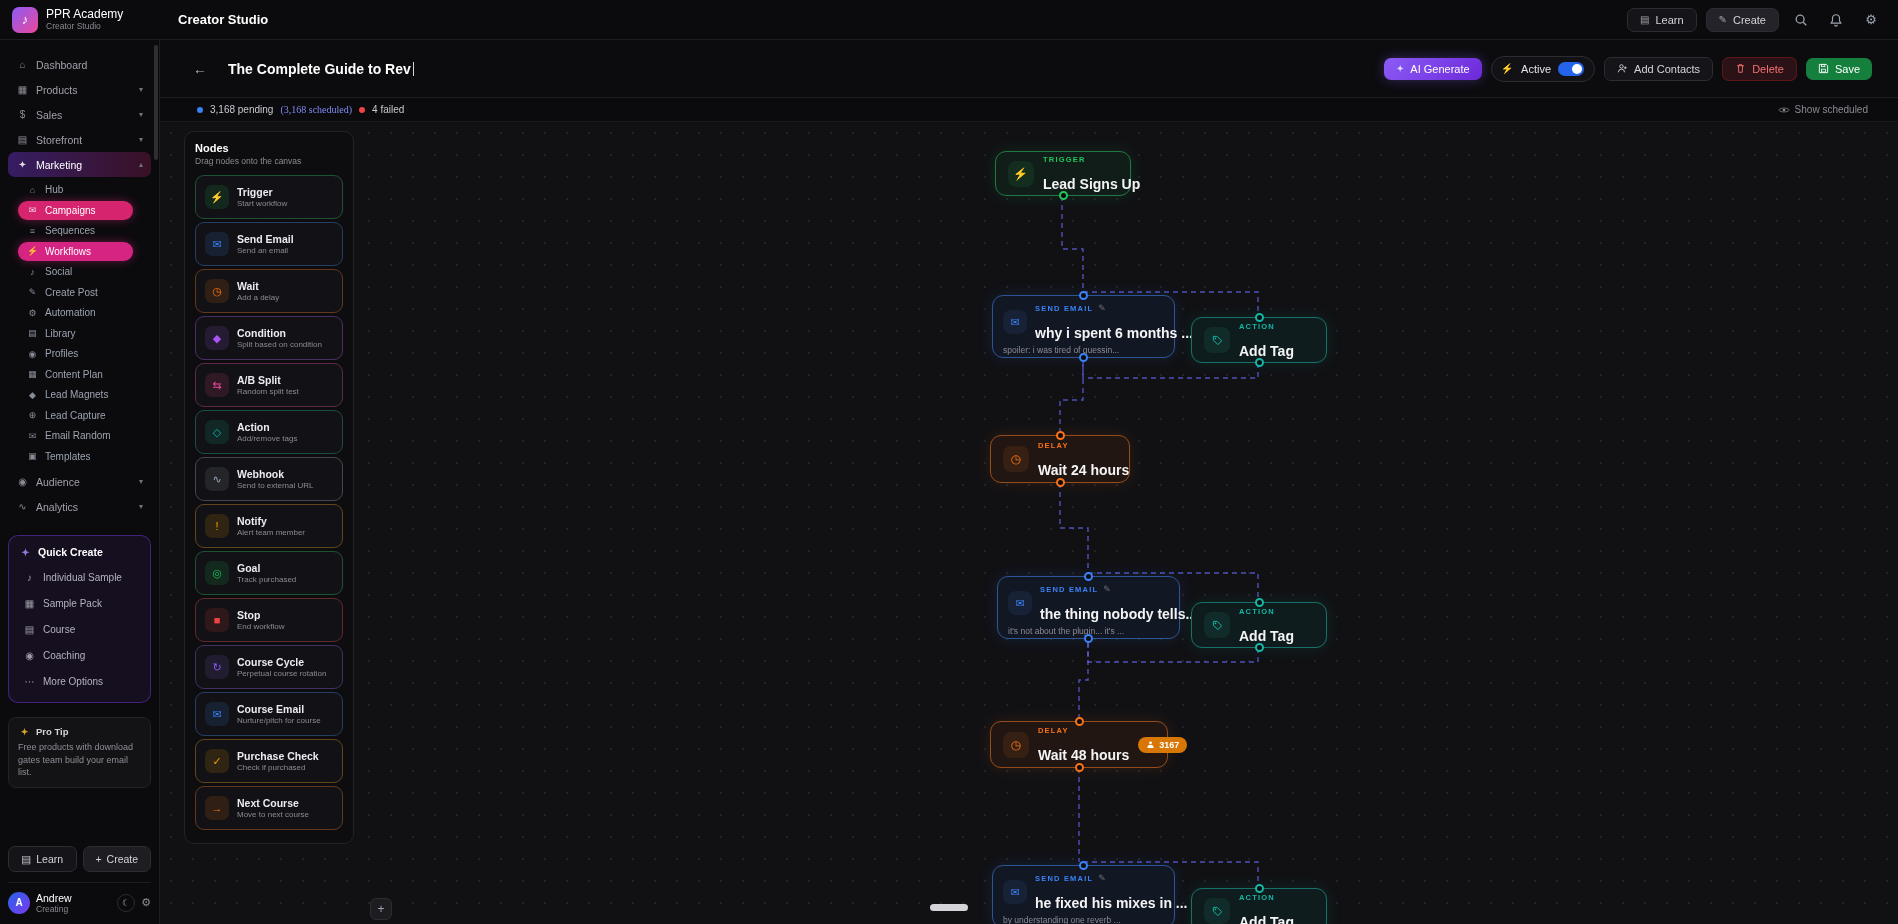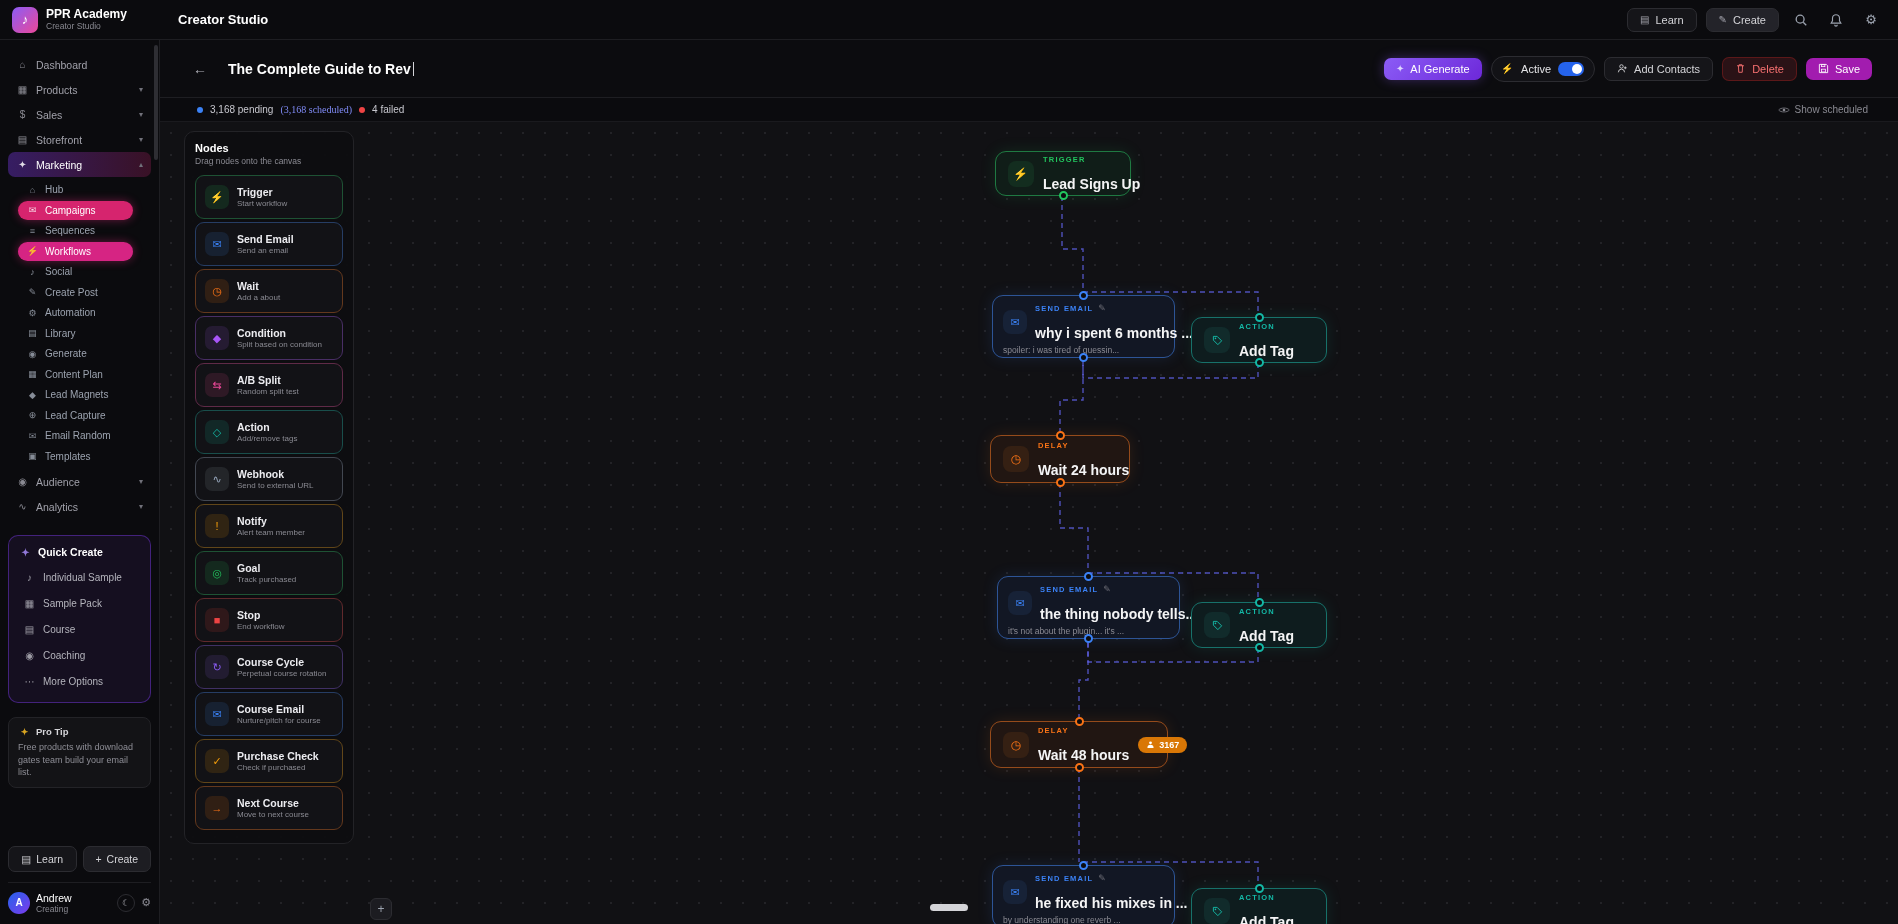--- a/index.html
+++ b/index.html
@@ -5,21 +5,21 @@
   * { box-sizing: border-box; margin: 0; padding: 0; }
   html,body { width:1898px; height:924px; overflow:hidden; }
   body {
     font-family:"Liberation Sans", sans-serif;
     background:#0a0a0c; color:#e4e4e7; position:relative;
   }
   
   .topbar { display:flex; align-items:center; height:40px; background:#0b0b0e; border-bottom:1px solid #1e1e22; }
   .tb-left { width:160px; flex:none; display:flex; align-items:center; gap:8px; padding:0 12px; }
   .logo { width:26px; height:26px; border-radius:7px; background:linear-gradient(135deg,#8b5cf6,#ec4899); display:grid; place-items:center; color:#fff; font-size:13px; flex:none; }
-  .brand-name { font-size:12px; font-weight:700; color:#fff; line-height:1.1; }
+  .brand-name { font-size:12px; font-weight:400; color:#fff; line-height:1.1; }
   .brand-sub { font-size:8.5px; color:#8a8a92; }
   .tb-title { font-size:13px; font-weight:600; color:#fff; margin-left:18px; }
   .tb-right { margin-left:auto; display:flex; align-items:center; gap:9px; padding-right:14px; }
   .btn { display:inline-flex; align-items:center; gap:6px; border:1px solid #2c2c31; background:#151519; color:#d4d4d8; border-radius:7px; padding:5px 12px; font-size:11px; cursor:pointer; white-space:nowrap; }
   .btn .bico { font-size:10px; color:#a1a1aa; }
   .btn.light { background:#232329; }
   .icon-btn { width:26px; height:26px; display:grid; place-items:center; color:#9ca3af; cursor:pointer; font-size:13px; }
   .icon-btn svg { width:14px; height:14px; }
   
   .sidebar { position:absolute; top:40px; left:0; bottom:0; width:160px; background:#0b0b0e; border-right:1px solid #1e1e22; display:flex; flex-direction:column; padding:12px 8px 10px; }
@@ -59,21 +59,21 @@
   .caret { display:inline-block; width:1px; height:14px; background:#d4d4d8; margin-left:2px; vertical-align:-2px; }
   .wfh-right { margin-left:auto; display:flex; align-items:center; gap:9px; }
   .btn-ai { background:linear-gradient(135deg,#8b5cf6,#6d28d9); border:none; color:#fff; box-shadow:0 0 12px rgba(139,92,246,.35); }
   .btn-ai .bico { color:#ddd6fe; }
   .active-pill { display:flex; align-items:center; gap:7px; border:1px solid #2c2c31; background:#121216; border-radius:999px; padding:5px 10px; font-size:11px; color:#e4e4e7; cursor:pointer; }
   .active-pill .bico { font-size:10px; color:#60a5fa; }
   .toggle { width:26px; height:14px; border-radius:999px; background:#2563eb; position:relative; flex:none; }
   .knob { position:absolute; width:10px; height:10px; border-radius:50%; background:#fff; top:2px; right:2px; }
   .btn-danger { background:#2a1216; border-color:rgba(127,29,29,.6); color:#f87171; }
   .btn-danger svg { color:#f87171; }
-  .btn-save { background:#a21caf; border:none; color:#fff; }
+  .btn-save { background:#15803d; border:none; color:#fff; }
   .btn svg { width:11px; height:11px; }
   
   .statusbar { height:24px; display:flex; align-items:center; gap:7px; padding:0 30px 0 37px; font-size:10px; color:#c8c8cf; background:#0b0b0e; border-bottom:1px solid #1a1a1e; }
   .sdot { width:6px; height:6px; border-radius:50%; flex:none; }
   .sdot.blue { background:#3b82f6; }
   .sdot.red { background:#ef4444; }
   .sched { color:#818cf8;font-family:Liberation Serif, serif; }
   .sb-right { margin-left:auto; display:flex; align-items:center; gap:5px; color:#8a8a92; }
   .sb-right svg { width:12px; height:8px; }
   
@@ -217,21 +217,21 @@
       <div class="sb-subitem">
         <span class="sb-ico">⚙</span>
         <span>Automation</span>
       </div>
       <div class="sb-subitem">
         <span class="sb-ico">▤</span>
         <span>Library</span>
       </div>
       <div class="sb-subitem">
         <span class="sb-ico">◉</span>
-        <span>Generate</span>
+        <span>Profiles</span>
       </div>
       <div class="sb-subitem">
         <span class="sb-ico">▦</span>
         <span>Content Plan</span>
       </div>
       <div class="sb-subitem">
         <span class="sb-ico">◆</span>
         <span>Lead Magnets</span>
       </div>
       <div class="sb-subitem">
@@ -415,21 +415,21 @@
             <span class="pal-ico">✉</span>
             <span>
               <span class="pal-label" style="display:block">Send Email</span>
               <span class="pal-sub" style="display:block">Send an email</span>
             </span>
           </div>
           <div class="pal-item t-delay">
             <span class="pal-ico">◷</span>
             <span>
               <span class="pal-label" style="display:block">Wait</span>
-              <span class="pal-sub" style="display:block">Add a about</span>
+              <span class="pal-sub" style="display:block">Add a delay</span>
             </span>
           </div>
           <div class="pal-item t-condition">
             <span class="pal-ico">◆</span>
             <span>
               <span class="pal-label" style="display:block">Condition</span>
               <span class="pal-sub" style="display:block">Split based on condition</span>
             </span>
           </div>
           <div class="pal-item t-ab">

